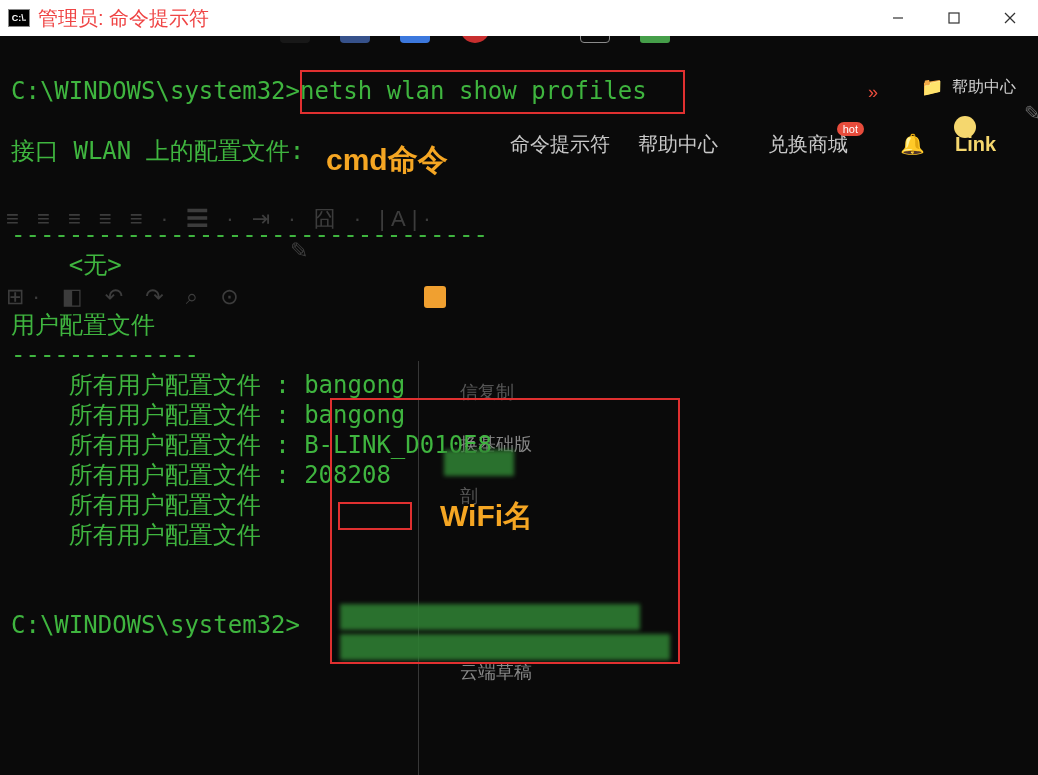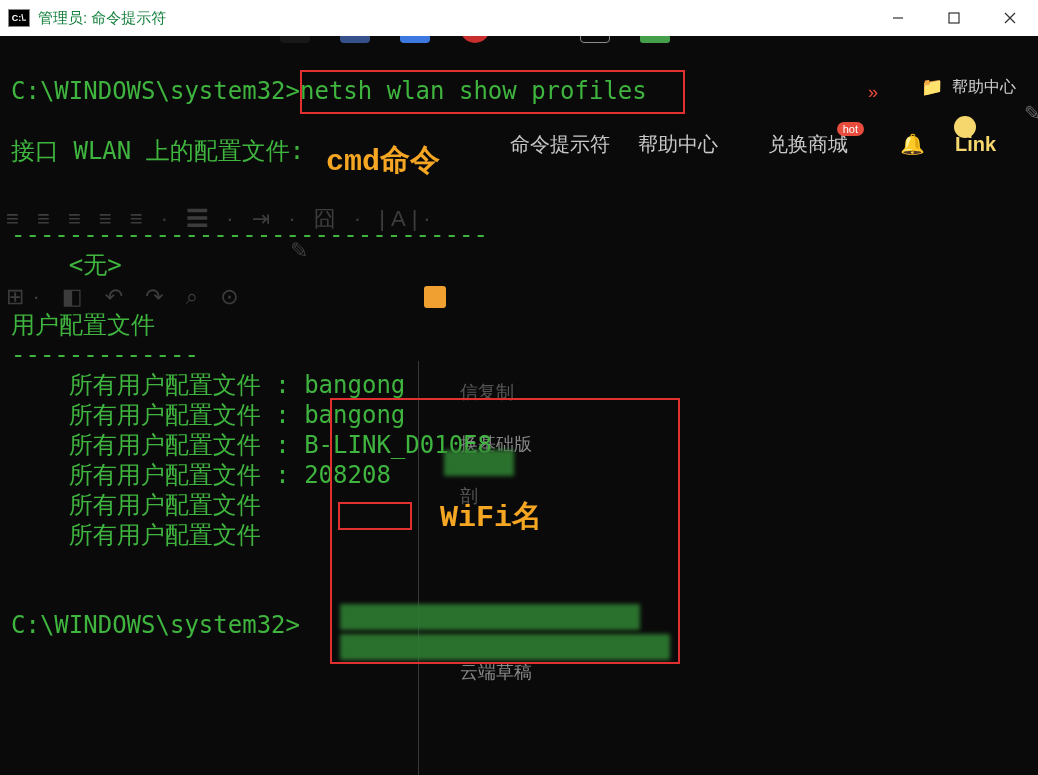--- a/index.html
+++ b/index.html
@@ -28,22 +28,22 @@
     color: #fff;
     font-size: 9px;
     font-weight: bold;
     display: flex;
     align-items: center;
     justify-content: center;
     margin-right: 8px;
     border: 1px solid #888;
   }
   .titlebar .title-text {
-    font-size: 15px;
-    color: #15803d;
+    font-size: 20px;
+    color: #ef4444;
   }
   .titlebar .win-controls {
     position: absolute;
     right: 0;
     top: 0;
     height: 36px;
     display: flex;
   }
   .titlebar .win-btn {
     width: 56px;
@@ -195,21 +195,21 @@
   }
   .anno-box.cmd { left: 300px; top: 70px; width: 385px; height: 44px; }
   .anno-box.wifi { left: 330px; top: 398px; width: 350px; height: 266px; }
   .anno-box.mi5s { left: 338px; top: 502px; width: 74px; height: 28px; }
 
   .anno-label {
     position: absolute;
     color: #f5a623;
     font-size: 30px;
     font-weight: 600;
-    font-family: Liberation Mono, monospace;
+    font-family: Liberation Sans, sans-serif;
     pointer-events: none;
     text-align: center;
   }
   .anno-label.cmd-lbl { left: 326px; top: 140px; }
   .anno-label.wifi-lbl { left: 440px; top: 496px; }
 
   
   .teal-top {
     position: absolute;
     left: 832px;

